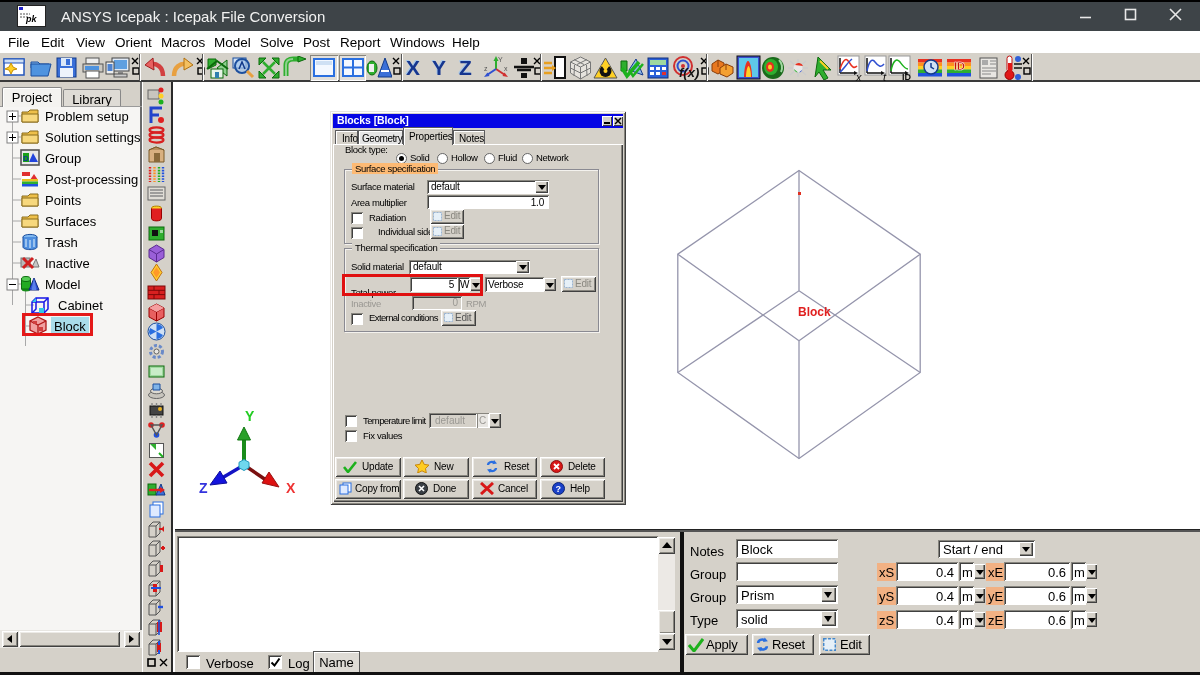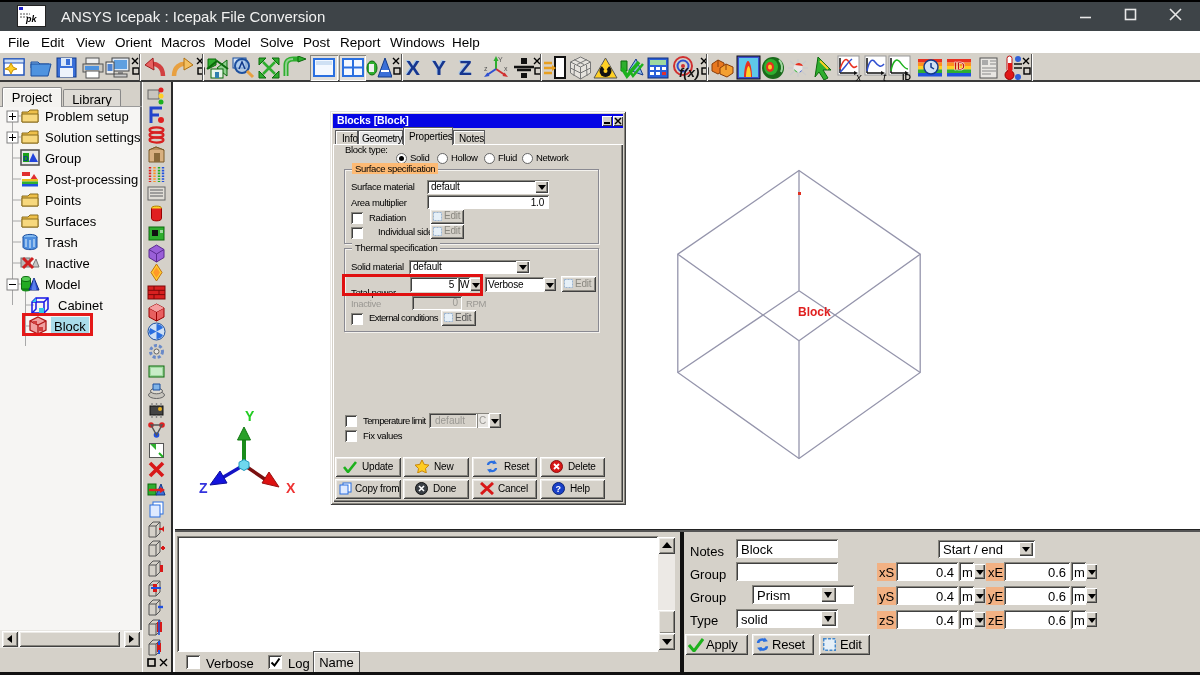--- a/index.html
+++ b/index.html
@@ -799,21 +799,21 @@
         <span style="position:absolute;left:5px;top:3px">Block</span>
       </div>
 <div class="abs sunk2" style="left:938px;top:540px;width:97px;height:18px;font-size:13px">
         <span style="position:absolute;left:5px;top:2px">Start / end</span>
       </div>
 <div class="arrowbtn" style="left:1019px;top:542px;width:14px;height:14px"></div>
       <div class="tri" style="left:1022px;top:547px"></div>
 <div class="lbl13" style="left:690px;top:567px">Group</div>
 <div class="abs sunk2" style="left:736px;top:562px;width:102px;height:19px"></div>
 <div class="lbl13" style="left:690px;top:590px">Group</div>
-<div class="abs sunk2" style="left:752px;top:585px;width:102px;height:19px;font-size:13px">
+<div class="abs sunk2" style="left:736px;top:585px;width:102px;height:19px;font-size:13px">
         <span style="position:absolute;left:5px;top:3px">Prism</span>
       </div>
 <div class="arrowbtn" style="left:821px;top:587px;width:15px;height:15px"></div>
       <div class="tri" style="left:824px;top:592px;border-left-width:4.5px;border-right-width:4.5px;border-top-width:6px"></div>
 <div class="lbl13" style="left:690px;top:613px">Type</div>
 <div class="abs sunk2" style="left:736px;top:609px;width:102px;height:19px;font-size:13px">
         <span style="position:absolute;left:5px;top:3px">solid</span>
       </div>
 <div class="arrowbtn" style="left:821px;top:611px;width:15px;height:15px"></div>
       <div class="tri" style="left:824px;top:616px;border-left-width:4.5px;border-right-width:4.5px;border-top-width:6px"></div>

